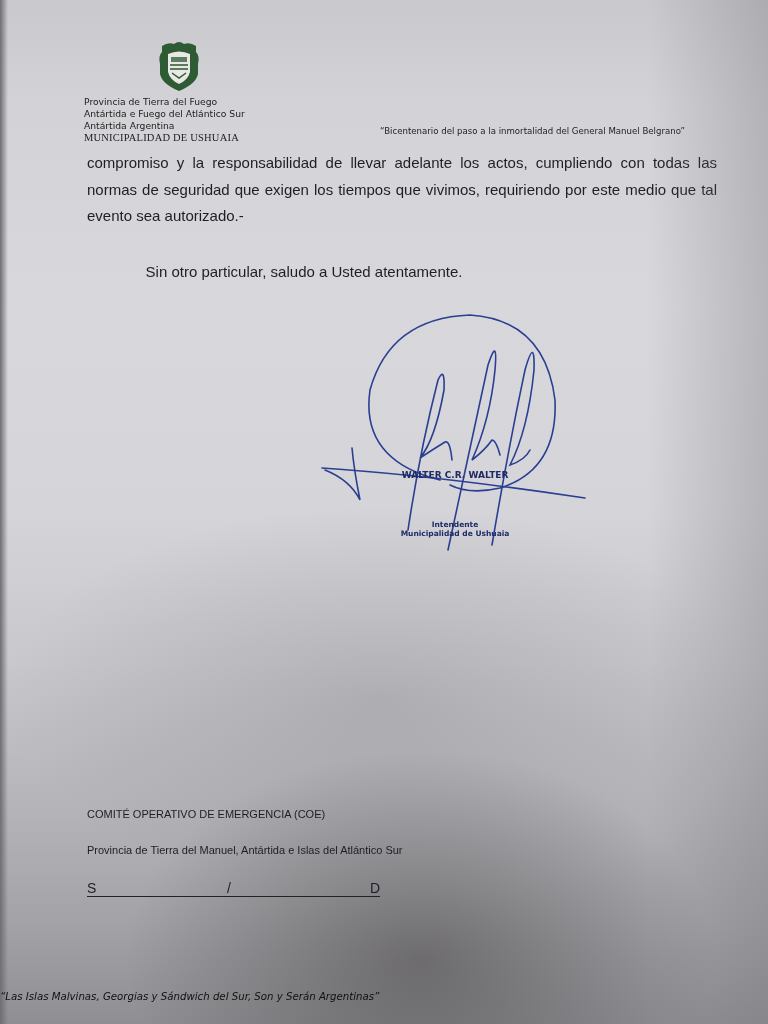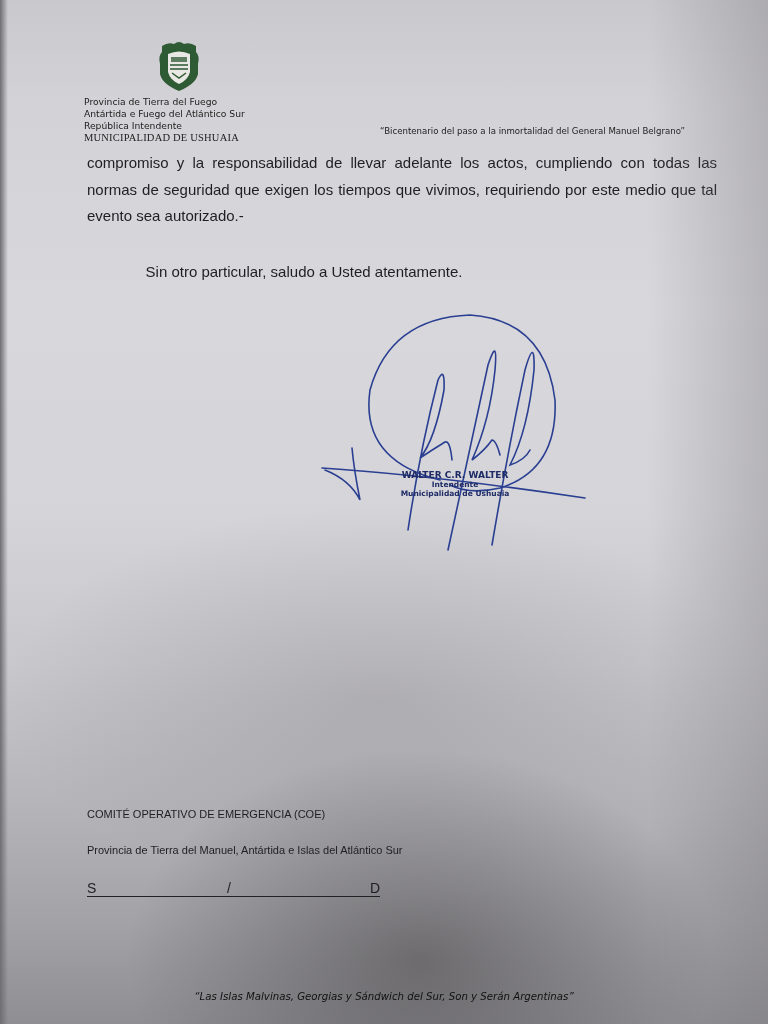--- a/index.html
+++ b/index.html
@@ -103,21 +103,21 @@
       position: absolute;
       left: 390px;
       top: 470px;
       width: 130px;
       text-align: center;
       font-family: "DejaVu Sans", sans-serif;
       color: #1e2b66;
       font-weight: bold;
     }
     .stamp .name { font-size: 9px; line-height: 10px; }
-    .stamp .role { font-size: 7.5px; line-height: 9px; }
+    .stamp .role { font-size: 7.5px; line-height: 9px; margin-top: 40px; }
     .stamp .org  { font-size: 7.5px; line-height: 9px; }
     .recipient {
       position: absolute;
       left: 87px;
       top: 808px;
       font-size: 11px;
       color: #1e1e24;
     }
     .recipient .line1 { height: 28px; }
     .recipient .line2 { height: 30px; margin-top: 8px; }
@@ -132,21 +132,20 @@
       color: #1e1e24;
     }
     .sd-line .s { position: absolute; left: 0; top: 2px; }
     .sd-line .slash { position: absolute; left: 140px; top: 2px; }
     .sd-line .d { position: absolute; right: 0; top: 2px; }
     .motto-bottom {
       position: absolute;
       left: 0;
       width: 768px;
       top: 991px;
-      text-align: center;
       font-family: "DejaVu Sans", sans-serif;
       font-style: italic;
       font-size: 10.2px;
       color: #111;
     }
   </style>
 </head>
 <body>
 
 <div class="page">
@@ -156,21 +155,21 @@
     <path d="M12 14 Q23 9 34 14 L34 32 Q32 40 23 44 Q14 40 12 32 Z" fill="#e9e8e4"></path>
     <rect x="15" y="17" width="16" height="5" fill="#2e5a34" opacity="0.75"></rect>
     <rect x="14" y="24" width="18" height="2" fill="#5a7a5e"></rect>
     <rect x="14" y="28" width="18" height="2" fill="#5a7a5e"></rect>
     <path d="M16 33 L23 38 L30 33" stroke="#2e5a34" stroke-width="1.5" fill="none"></path>
   </svg>
 
   <div class="letterhead">
     <div>Provincia de Tierra del Fuego</div>
     <div>Antártida e Fuego del Atlántico Sur</div>
-    <div>República Intendente</div>
+    <div>Antártida Argentina</div>
     <div class="muni">MUNICIPALIDAD DE USHUAIA</div>
   </div>
 
   <div class="motto-top">“Bicentenario del paso a la inmortalidad del General Manuel Belgrano”</div>
 
   <div class="body-text">
     <p>compromiso y la responsabilidad de llevar adelante los actos, cumpliendo con todas las normas de seguridad que exigen los tiempos que vivimos, requiriendo por este medio que tal evento sea autorizado.-</p>
   </div>
 
   <div class="closing">Sin otro particular, saludo a Usted atentamente.</div>

